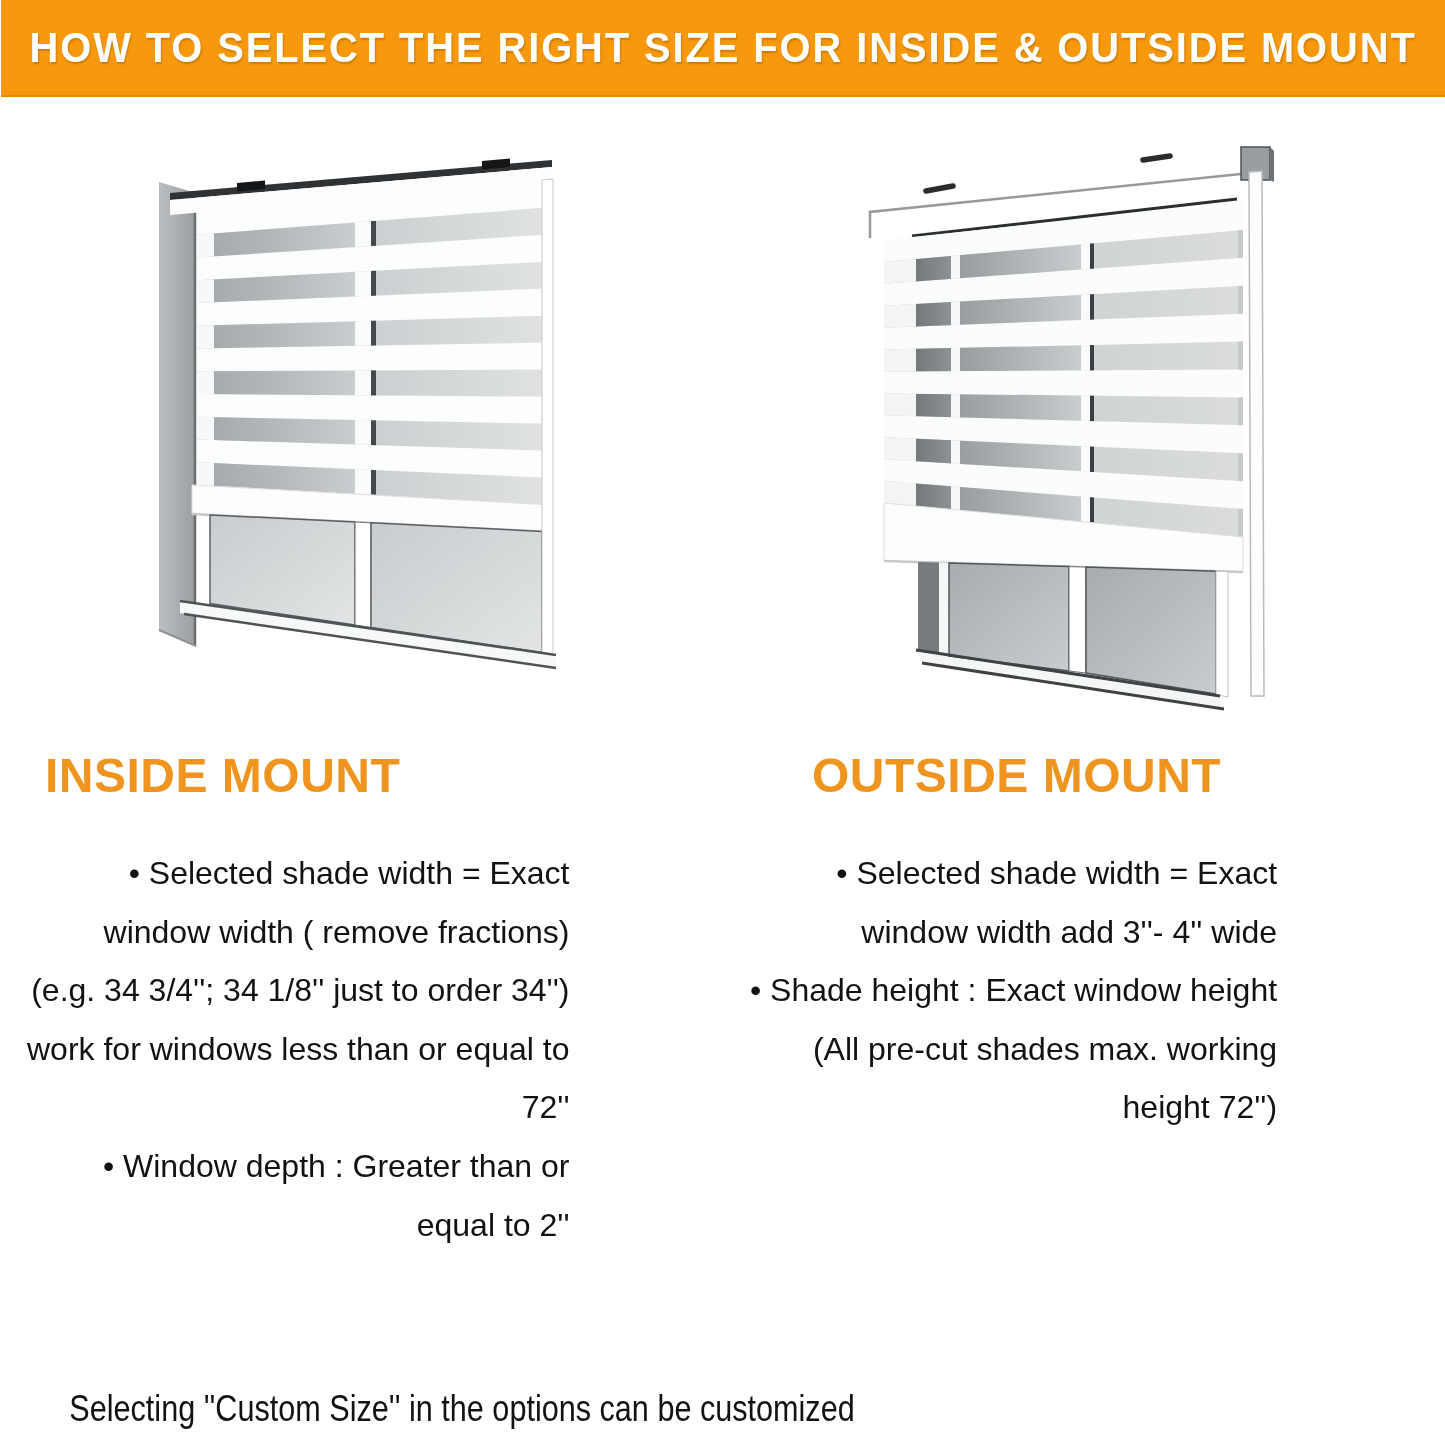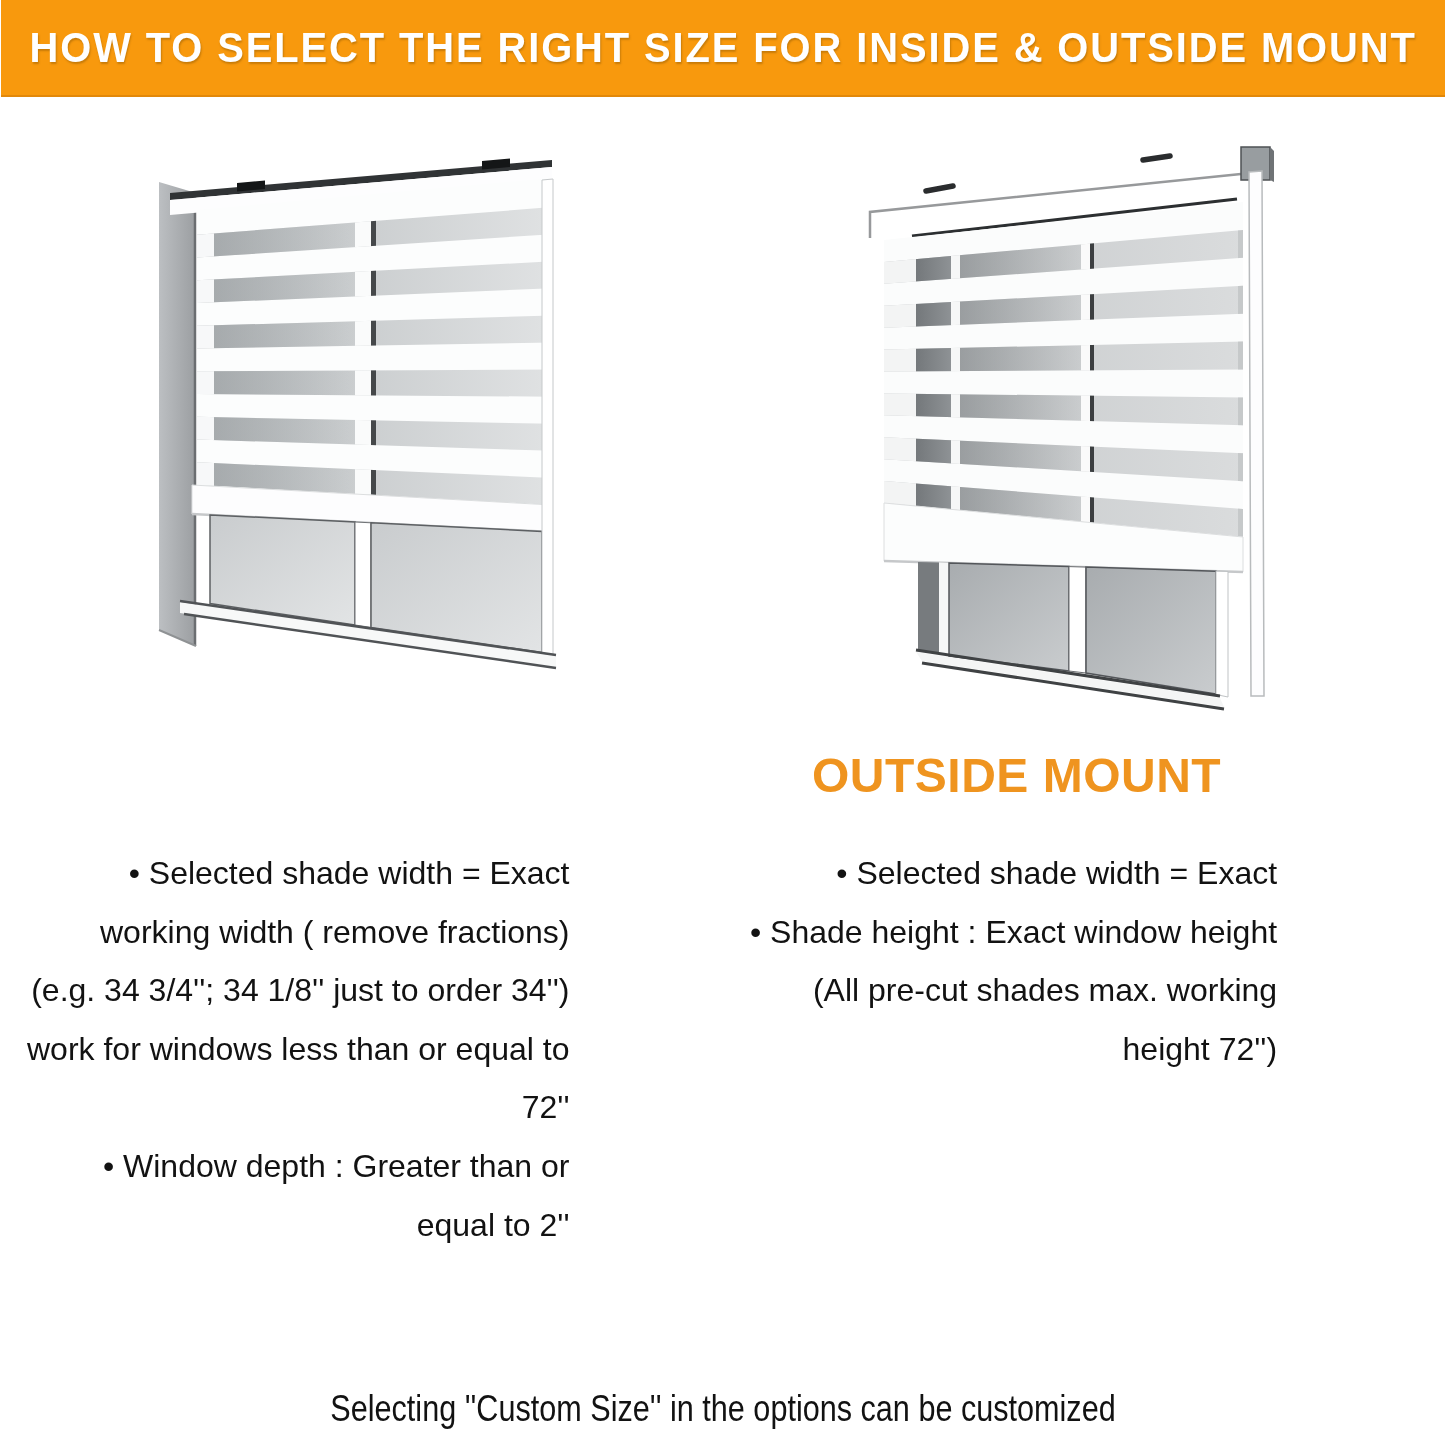--- a/index.html
+++ b/index.html
@@ -39,21 +39,20 @@
     position:absolute;top:844px;
     font-size:32px;line-height:58.6px;color:#121212;
     white-space:nowrap;
   }
   #inside-bullets{left:27px;}
   #outside-bullets{left:750px;}
   .bullets .line{display:block;text-align:right;}
   
   #footer{
     position:absolute;left:0;top:1388px;width:1445px;
-    text-align:center;
   }
   #footer .t{
     display:inline-block;transform:scaleX(0.85);
     font-size:36px;color:#121212;white-space:nowrap;
   }
 </style>
 </head>
 <body>
 
 <div id="page">
@@ -205,34 +204,36 @@
       <polygon points="360,431.2 372,431.5 372,557 360,554.5" fill="#ffffff" stroke="#c0c3c5" stroke-width="1"></polygon>
     </g>
 
     <g>
       <polygon points="60,512 364,558 368,567 66,521" fill="#f4f5f5"></polygon>
       <line x1="60" y1="510" x2="364" y2="556" stroke="#3f4244" stroke-width="3"></line>
       <line x1="66" y1="523" x2="368" y2="569" stroke="#3f4244" stroke-width="3"></line>
     </g>
   </svg>
 
+  <div id="inside-heading" class="mount-heading">INSIDE MOUNT</div>
   <div id="outside-heading" class="mount-heading">OUTSIDE MOUNT</div>
 
   <div id="inside-bullets" class="bullets">
     <span class="line">• Selected shade width = Exact</span>
-    <span class="line">working width ( remove fractions)</span>
+    <span class="line">window width ( remove fractions)</span>
     <span class="line">(e.g. 34 3/4''; 34 1/8'' just to order 34'')</span>
     <span class="line">work for windows less than or equal to</span>
     <span class="line">72''</span>
     <span class="line">• Window depth : Greater than or</span>
     <span class="line">equal to 2''</span>
   </div>
 
   <div id="outside-bullets" class="bullets">
     <span class="line">• Selected shade width = Exact</span>
+    <span class="line">window width add 3''- 4'' wide</span>
     <span class="line">• Shade height : Exact window height</span>
     <span class="line">(All pre-cut shades max. working</span>
     <span class="line">height 72'')</span>
   </div>
 
   <div id="footer">
     <span class="t">Selecting ''Custom Size'' in the options can be customized</span>
   </div>
 
 </div>

